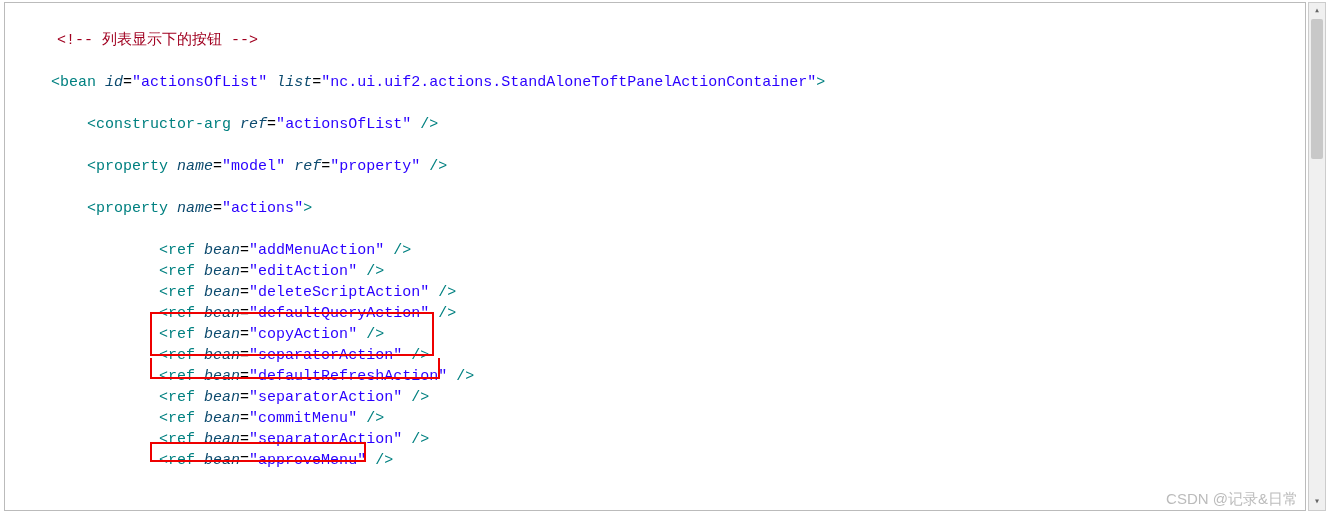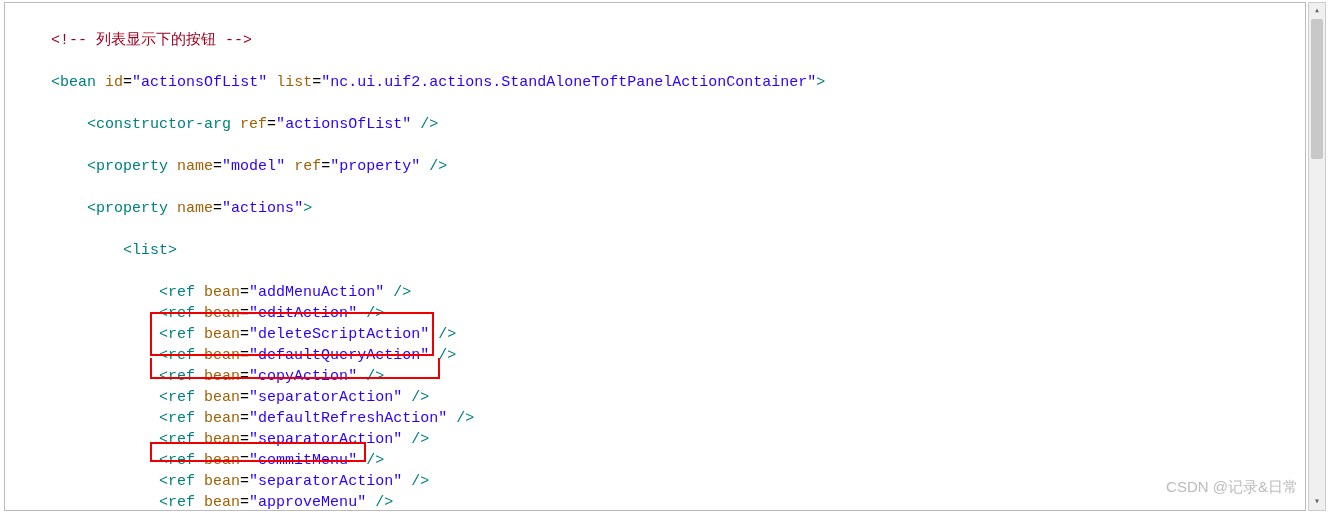--- a/index.html
+++ b/index.html
@@ -49,54 +49,53 @@
     position: absolute;
     top: 16px;
     left: 2px;
     width: 12px;
     height: 140px;
     background: #c8c8c8;
     border-radius: 2px;
   }
   .line { white-space: pre; }
   .tag   { color: #008080; }
-  .attr  { color: #a16207; }
+  .attr  { color: #0c4a6e; font-style: italic; }
   .val   { color: #2a00ff; }
   .eq    { color: #000; }
   .punct { color: #008080; }
-  .comment-zh { color: #a00020; }
+  .comment-zh { color: #a00020; margin-left: 6px; }
   .highlight-box {
     position: absolute;
     border: 2px solid #e00;
     box-sizing: border-box;
     pointer-events: none;
   }
   .box1 { left: 150px; top: 312px; width: 284px; height: 44px; }
   .box2 { left: 150px; top: 358px; width: 290px; height: 21px; border-top:0; }
   .box3 { left: 150px; top: 442px; width: 216px; height: 20px; }
   .watermark {
     position: absolute;
     right: 30px;
-    bottom: 18px;
+    bottom: 6px;
     color: rgba(120,120,120,0.5);
     font-family: sans-serif;
     font-size: 15px;
     pointer-events: none;
   }
 </style>
 </head>
 <body>
 
 <div class="code-area">
 <div class="line">    <span class="comment-zh">&lt;!-- 列表显示下的按钮 --&gt;</span></div>
 <div class="line">    <span class="punct">&lt;</span><span class="tag">bean</span> <span class="attr">id</span><span class="eq">=</span><span class="val">"<span>actionsOfList</span>"</span> <span class="attr">list</span><span class="eq">=</span><span class="val">"<span>nc.ui.uif2.actions.StandAloneToftPanelActionContainer</span>"</span><span class="punct">&gt;</span></div>
 <div class="line">        <span class="punct">&lt;</span><span class="tag">constructor-arg</span> <span class="attr">ref</span><span class="eq">=</span><span class="val">"<span>actionsOfList</span>"</span> <span class="punct">/&gt;</span></div>
 <div class="line">        <span class="punct">&lt;</span><span class="tag">property</span> <span class="attr">name</span><span class="eq">=</span><span class="val">"<span>model</span>"</span> <span class="attr">ref</span><span class="eq">=</span><span class="val">"<span>property</span>"</span> <span class="punct">/&gt;</span></div>
 <div class="line">        <span class="punct">&lt;</span><span class="tag">property</span> <span class="attr">name</span><span class="eq">=</span><span class="val">"<span>actions</span>"</span><span class="punct">&gt;</span></div>
-<div class="line">            <span class="punct">&lt;</span><span class="tag">list</span><span class="punct">&gt;</span></div>
 <div id="ref-container"><div class="line">                <span class="punct">&lt;</span><span class="tag">ref</span> <span class="attr">bean</span><span class="eq">=</span><span class="val">"addMenuAction"</span> <span class="punct">/&gt;</span></div><div class="line">                <span class="punct">&lt;</span><span class="tag">ref</span> <span class="attr">bean</span><span class="eq">=</span><span class="val">"editAction"</span> <span class="punct">/&gt;</span></div><div class="line">                <span class="punct">&lt;</span><span class="tag">ref</span> <span class="attr">bean</span><span class="eq">=</span><span class="val">"deleteScriptAction"</span> <span class="punct">/&gt;</span></div><div class="line">                <span class="punct">&lt;</span><span class="tag">ref</span> <span class="attr">bean</span><span class="eq">=</span><span class="val">"defaultQueryAction"</span> <span class="punct">/&gt;</span></div><div class="line">                <span class="punct">&lt;</span><span class="tag">ref</span> <span class="attr">bean</span><span class="eq">=</span><span class="val">"copyAction"</span> <span class="punct">/&gt;</span></div><div class="line">                <span class="punct">&lt;</span><span class="tag">ref</span> <span class="attr">bean</span><span class="eq">=</span><span class="val">"separatorAction"</span> <span class="punct">/&gt;</span></div><div class="line">                <span class="punct">&lt;</span><span class="tag">ref</span> <span class="attr">bean</span><span class="eq">=</span><span class="val">"defaultRefreshAction"</span> <span class="punct">/&gt;</span></div><div class="line">                <span class="punct">&lt;</span><span class="tag">ref</span> <span class="attr">bean</span><span class="eq">=</span><span class="val">"separatorAction"</span> <span class="punct">/&gt;</span></div><div class="line">                <span class="punct">&lt;</span><span class="tag">ref</span> <span class="attr">bean</span><span class="eq">=</span><span class="val">"commitMenu"</span> <span class="punct">/&gt;</span></div><div class="line">                <span class="punct">&lt;</span><span class="tag">ref</span> <span class="attr">bean</span><span class="eq">=</span><span class="val">"separatorAction"</span> <span class="punct">/&gt;</span></div><div class="line">                <span class="punct">&lt;</span><span class="tag">ref</span> <span class="attr">bean</span><span class="eq">=</span><span class="val">"approveMenu"</span> <span class="punct">/&gt;</span></div></div>
 
 </div>
 
 <div class="highlight-box box1"></div>
 <div class="highlight-box box2"></div>
 <div class="highlight-box box3"></div>
 
 <div class="scrollbar-track">
   <div class="scrollbar-arrow-up">▴</div>

